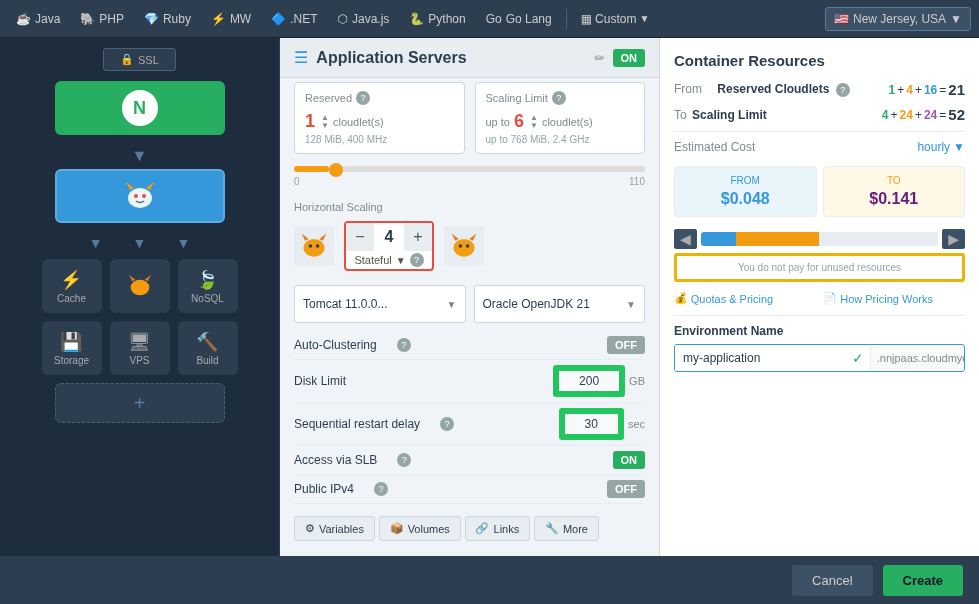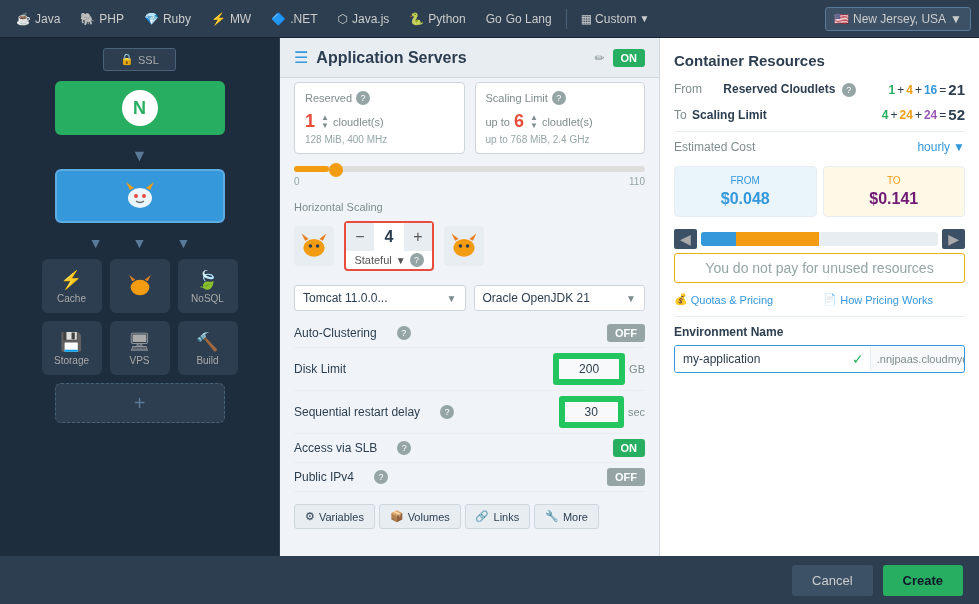--- a/index.html
+++ b/index.html
@@ -394,21 +394,21 @@
       display: flex;
       gap: 8px;
       padding: 8px 14px 4px;
     }
 
     .dropdown-select {
       flex: 1;
       background: #fff;
       border: 1px solid #cdd5dd;
       border-radius: 3px;
-      padding: 5px 8px;
+      padding: 11px 8px;
       font-size: 12px;
       color: #2c3e50;
       cursor: pointer;
       display: flex;
       align-items: center;
       justify-content: space-between;
     }
 
     .settings-rows {
       padding: 4px 14px;
@@ -597,25 +597,25 @@
       width: 15%;
     }
 
     .usage-bar-scaling {
       height: 100%;
       background: #f39c12;
       width: 35%;
     }
 
     .usage-note {
-      font-size: 14px;
+      font-size: 10px;
       color: #95a5a6;
       text-align: center;
       margin-top: 4px;
-      border: 1px solid #eab308;
+      border: 3px solid #eab308;
       border-radius: 3px;
       padding: 6px;
     }
 
     .links-row {
       display: flex;
       gap: 8px;
       margin: 10px 0;
     }
 
@@ -1017,21 +1017,21 @@
       </div>
     </div>
   </div>
 
   <div class="right-panel">
     <div class="container-resources-title">Container Resources</div>
 
     <div class="resource-row">
       <span class="resource-label">
         <span>From</span>
-        <span style="color:#2c3e50;font-weight:bold;margin-left:18px;">Reserved Cloudlets</span>
+        <span style="color:#2c3e50;font-weight:bold;margin-left:12px;">Reserved Cloudlets</span>
         <span class="info-icon" style="margin-left:3px;">?</span>
       </span>
       <div class="resource-formula">
         <span class="num-green">1</span>
         <span> + </span>
         <span class="num-orange">4</span>
         <span> + </span>
         <span class="num-blue">16</span>
         <span> = </span>
         <span class="num-total">21</span>

